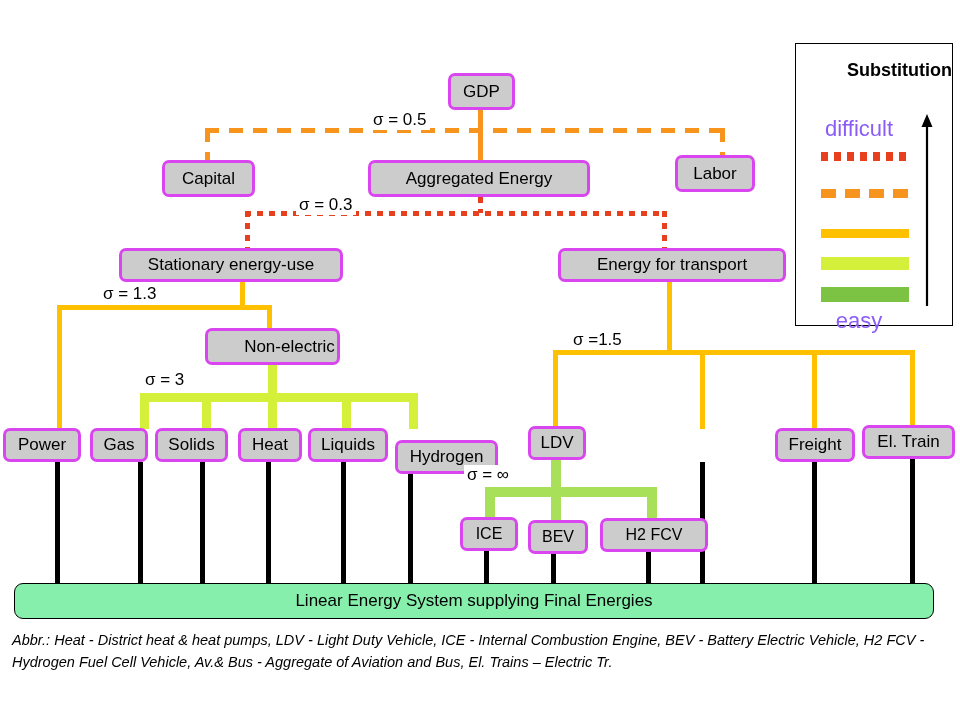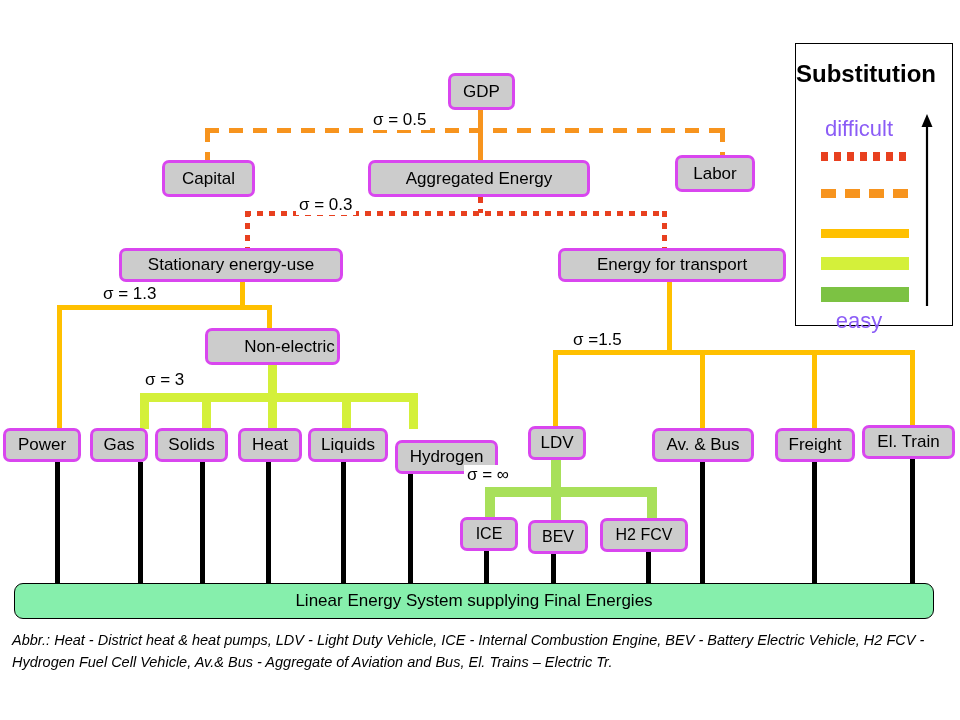--- a/index.html
+++ b/index.html
@@ -56,21 +56,21 @@
 
   
   #legend{
     position:absolute;
     left:795px;top:43px;width:158px;height:283px;
     background:#ffffff;border:1.5px solid #000;
     box-sizing:border-box;z-index:9;
   }
   #legend .ltitle{
     position:absolute;left:0;top:16px;width:100%;
-    text-align:left;font-size:24px;font-weight:bold;color:#000;
+    text-align:right;font-size:18px;font-weight:bold;color:#000;
   }
   #legend .lword{
     position:absolute;left:8px;width:110px;text-align:center;
     font-size:22px;color:#8b5cf6;
   }
   #legend .lbar{position:absolute;left:25px;width:88px;height:9px;}
   #legend .arrow{position:absolute;left:124px;top:70px;width:14px;height:192px;}
 
   .ldot{background-image:repeating-linear-gradient(to right,#e8401f 0 7px,transparent 7px 13px);}
   .ldash{background-image:repeating-linear-gradient(to right,#f7941e 0 15px,transparent 15px 24px);}
@@ -150,35 +150,34 @@
 
   <div class="sig" style="left:570px;top:330px;">σ =1.5</div>
 
   <div class="node" style="left:3px;top:428px;width:78px;height:34px;">Power</div>
   <div class="node" style="left:90px;top:428px;width:58px;height:34px;">Gas</div>
   <div class="node" style="left:155px;top:428px;width:73px;height:34px;">Solids</div>
   <div class="node" style="left:238px;top:428px;width:64px;height:34px;">Heat</div>
   <div class="node" style="left:308px;top:428px;width:80px;height:34px;">Liquids</div>
   <div class="node" style="left:395px;top:440px;width:103px;height:34px;">Hydrogen</div>
   <div class="node" style="left:528px;top:426px;width:58px;height:34px;">LDV</div>
-  <div class="node" style="left:652px;top:428px;width:102px;height:34px;">Av. &amp; Bus</div>
   <div class="node" style="left:775px;top:428px;width:80px;height:34px;">Freight</div>
   <div class="node" style="left:862px;top:425px;width:93px;height:34px;">El. Train</div>
 
   <div class="ln green" style="left:551px;top:460px;width:10px;height:32px;"></div>
   <div class="ln green" style="left:485px;top:487px;width:172px;height:10px;"></div>
   <div class="ln green" style="left:485px;top:487px;width:10px;height:32px;"></div>
   <div class="ln green" style="left:551px;top:487px;width:10px;height:34px;"></div>
   <div class="ln green" style="left:647px;top:487px;width:10px;height:32px;"></div>
 
   <div class="sig" style="left:464px;top:465px;">σ = ∞</div>
 
   <div class="node small" style="left:460px;top:517px;width:58px;height:34px;">ICE</div>
   <div class="node small" style="left:528px;top:520px;width:60px;height:34px;">BEV</div>
-  <div class="node small" style="left:600px;top:518px;width:88px;height:34px;">H2 FCV</div>
+  <div class="node small" style="left:600px;top:518px;width:108px;height:34px;">H2 FCV</div>
 
   <div class="ln black" style="left:55px;top:462px;width:5px;height:124px;"></div>
   <div class="ln black" style="left:138px;top:462px;width:5px;height:124px;"></div>
   <div class="ln black" style="left:200px;top:462px;width:5px;height:124px;"></div>
   <div class="ln black" style="left:266px;top:462px;width:5px;height:124px;"></div>
   <div class="ln black" style="left:341px;top:462px;width:5px;height:124px;"></div>
   <div class="ln black" style="left:408px;top:462px;width:5px;height:124px;"></div>
   <div class="ln black" style="left:484px;top:551px;width:5px;height:35px;"></div>
   <div class="ln black" style="left:551px;top:554px;width:5px;height:32px;"></div>
   <div class="ln black" style="left:646px;top:552px;width:5px;height:34px;"></div>

